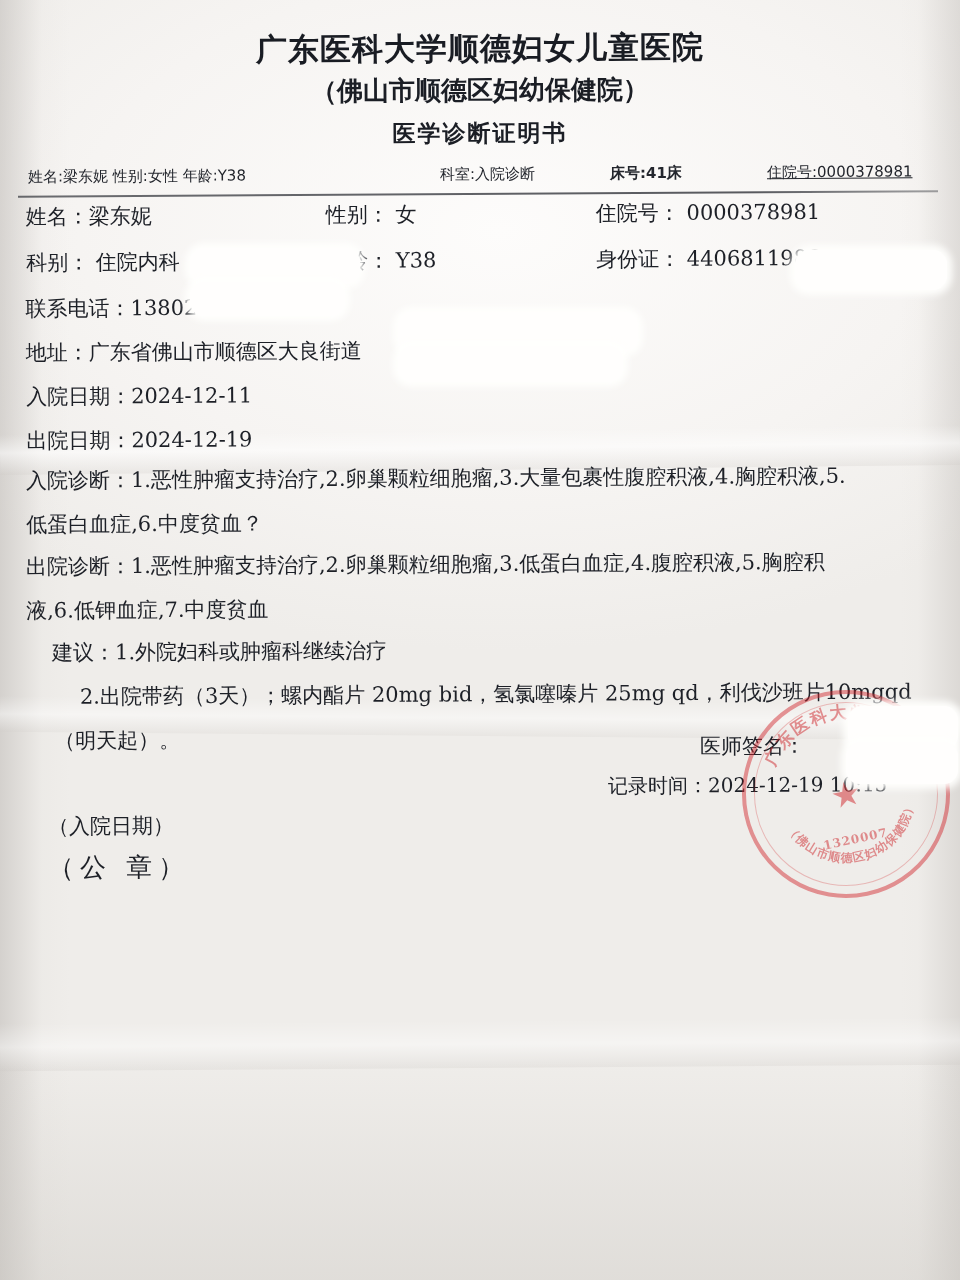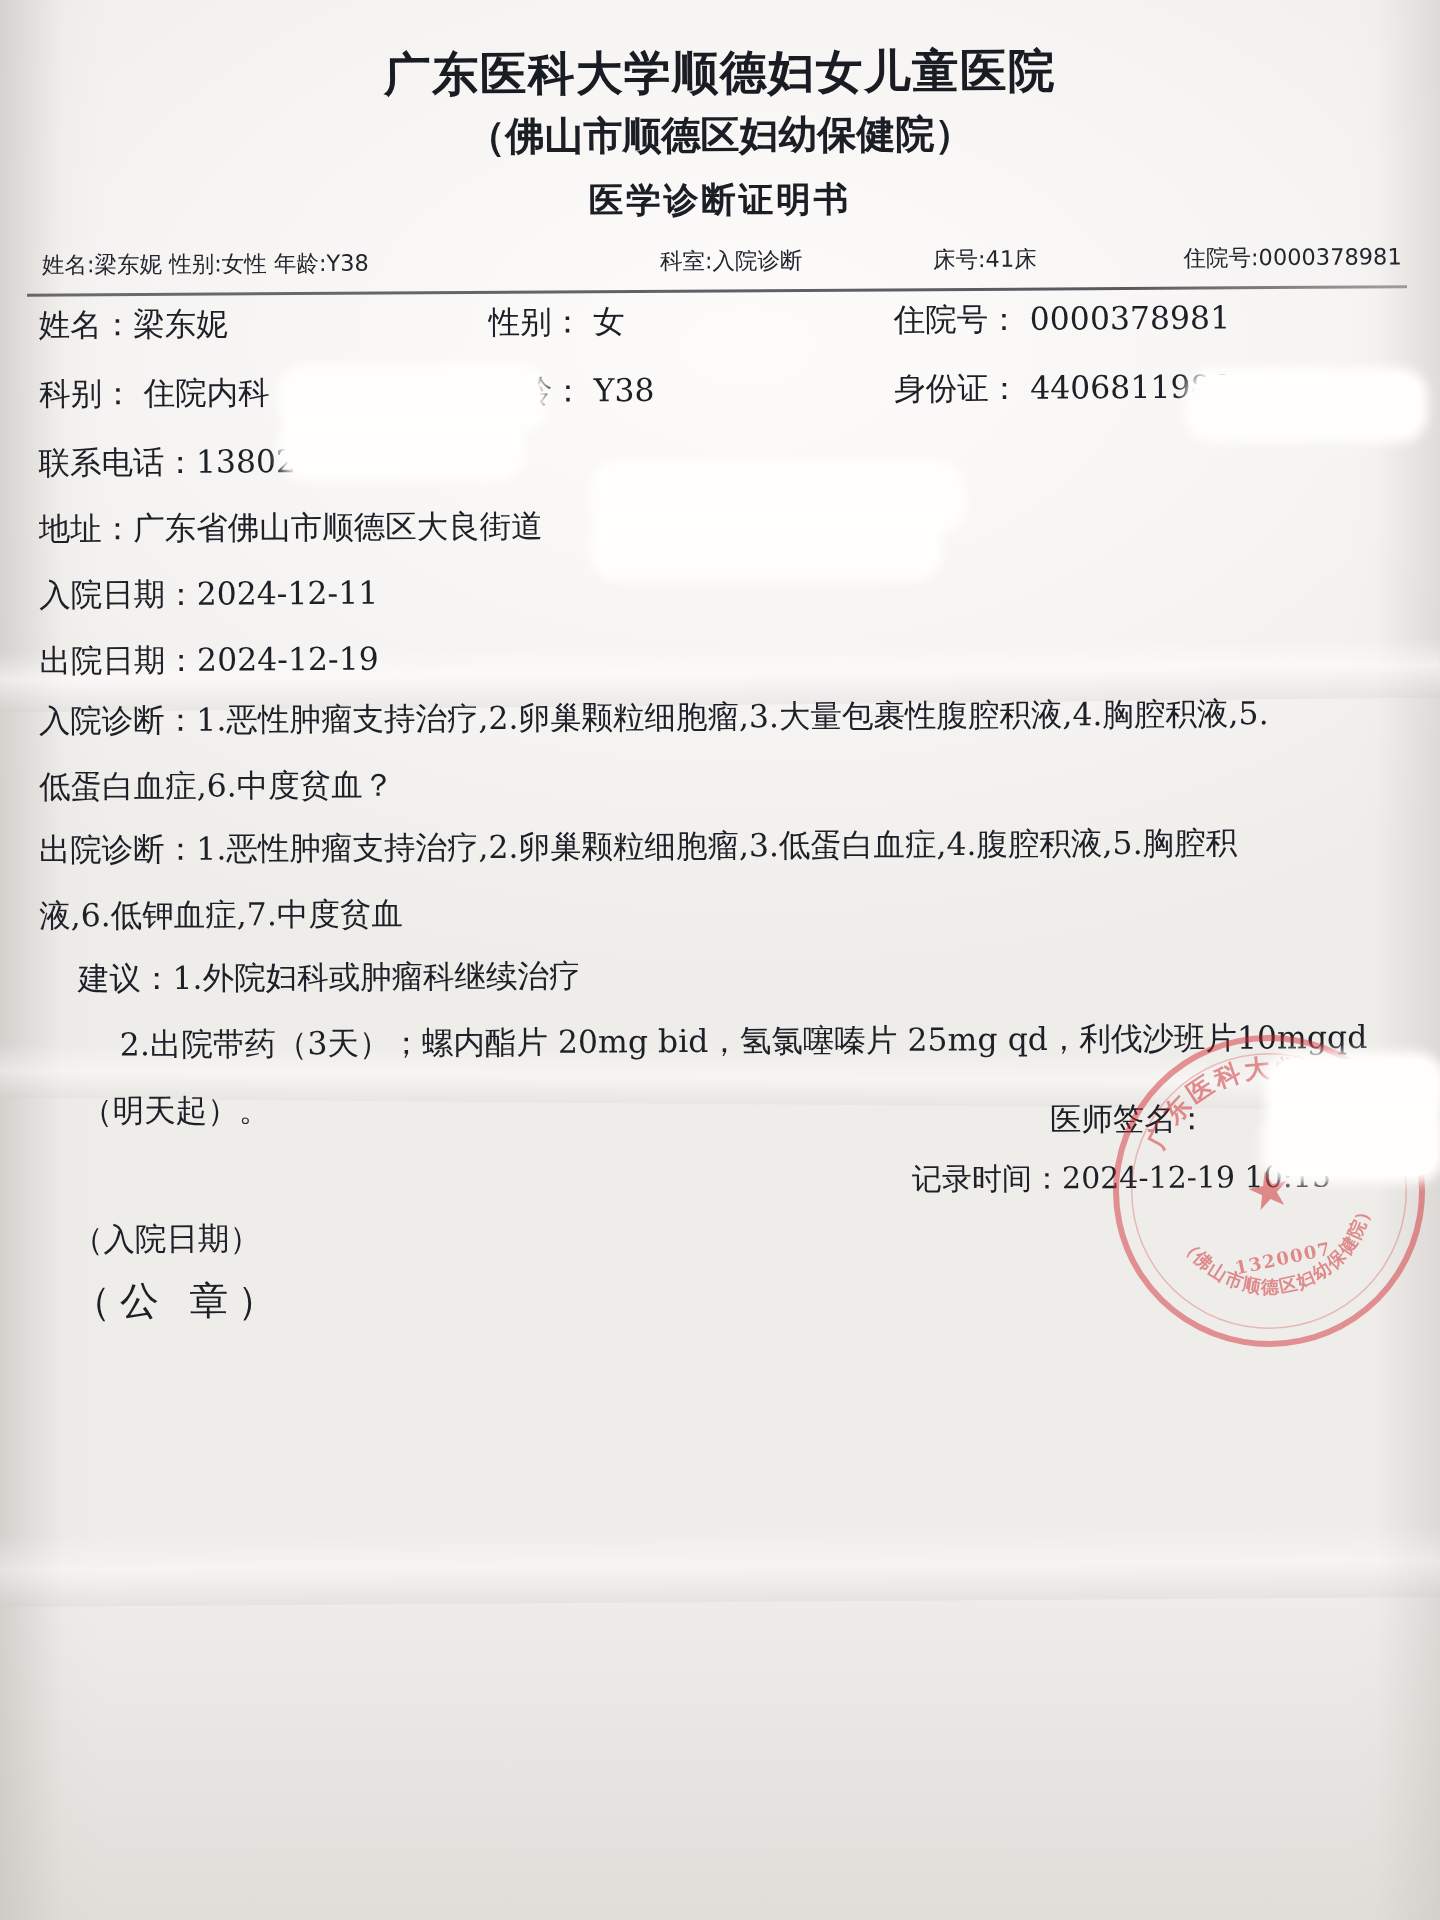--- a/index.html
+++ b/index.html
@@ -97,22 +97,22 @@
   .strip {
     position: absolute;
     left: 22px; top: 165px; width: 910px;
     height: 30px;
     font-size: 15px;
     color: #23262d;
     transform: rotate(-0.35deg);
   }
   .strip .s1 { position: absolute; left: 6px; top: 0; white-space: nowrap; }
   .strip .s2 { position: absolute; left: 418px; top: 0; white-space: nowrap; }
-  .strip .s3 { position: absolute; left: 600px; top: 0; white-space: nowrap; }
-  .strip .s4 { position: absolute; left: 767px; top: 0; white-space: nowrap; }
+  .strip .s3 { position: absolute; left: 588px; top: 0; white-space: nowrap; font-weight: bold; }
+  .strip .s4 { position: absolute; left: 745px; top: 0; white-space: nowrap; text-decoration: underline; }
   .rule {
     position: absolute;
     left: 18px; top: 193px; width: 920px; height: 2px;
     background: linear-gradient(90deg, rgba(60,62,68,0.75), rgba(60,62,68,0.85) 80%, rgba(60,62,68,0.45));
     transform: rotate(-0.35deg);
   }
 
   
   .fields {
     position: absolute;

